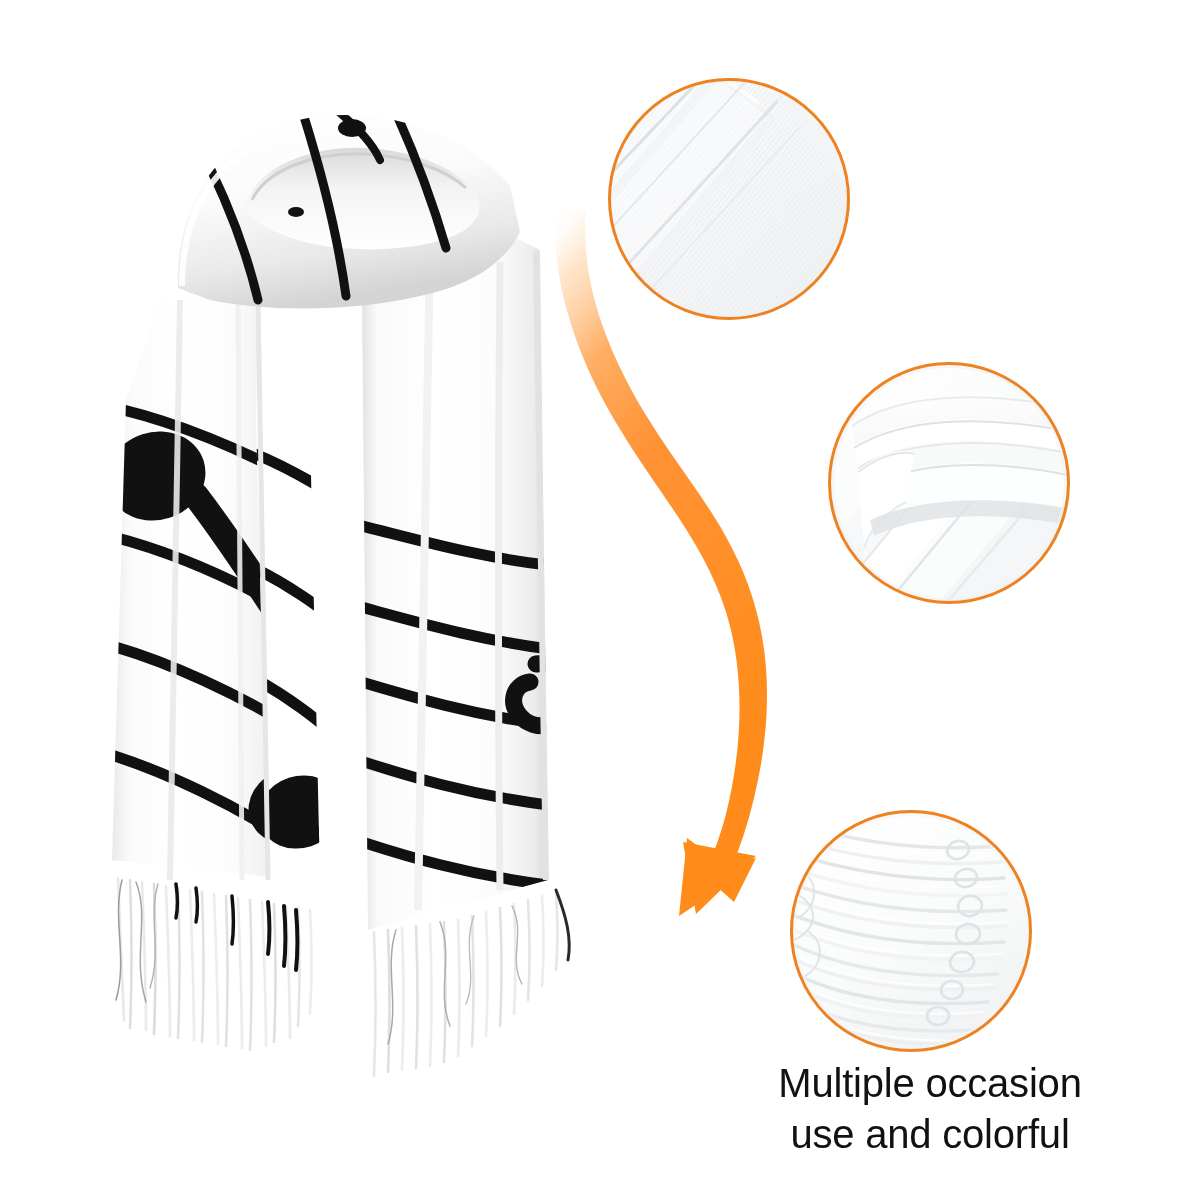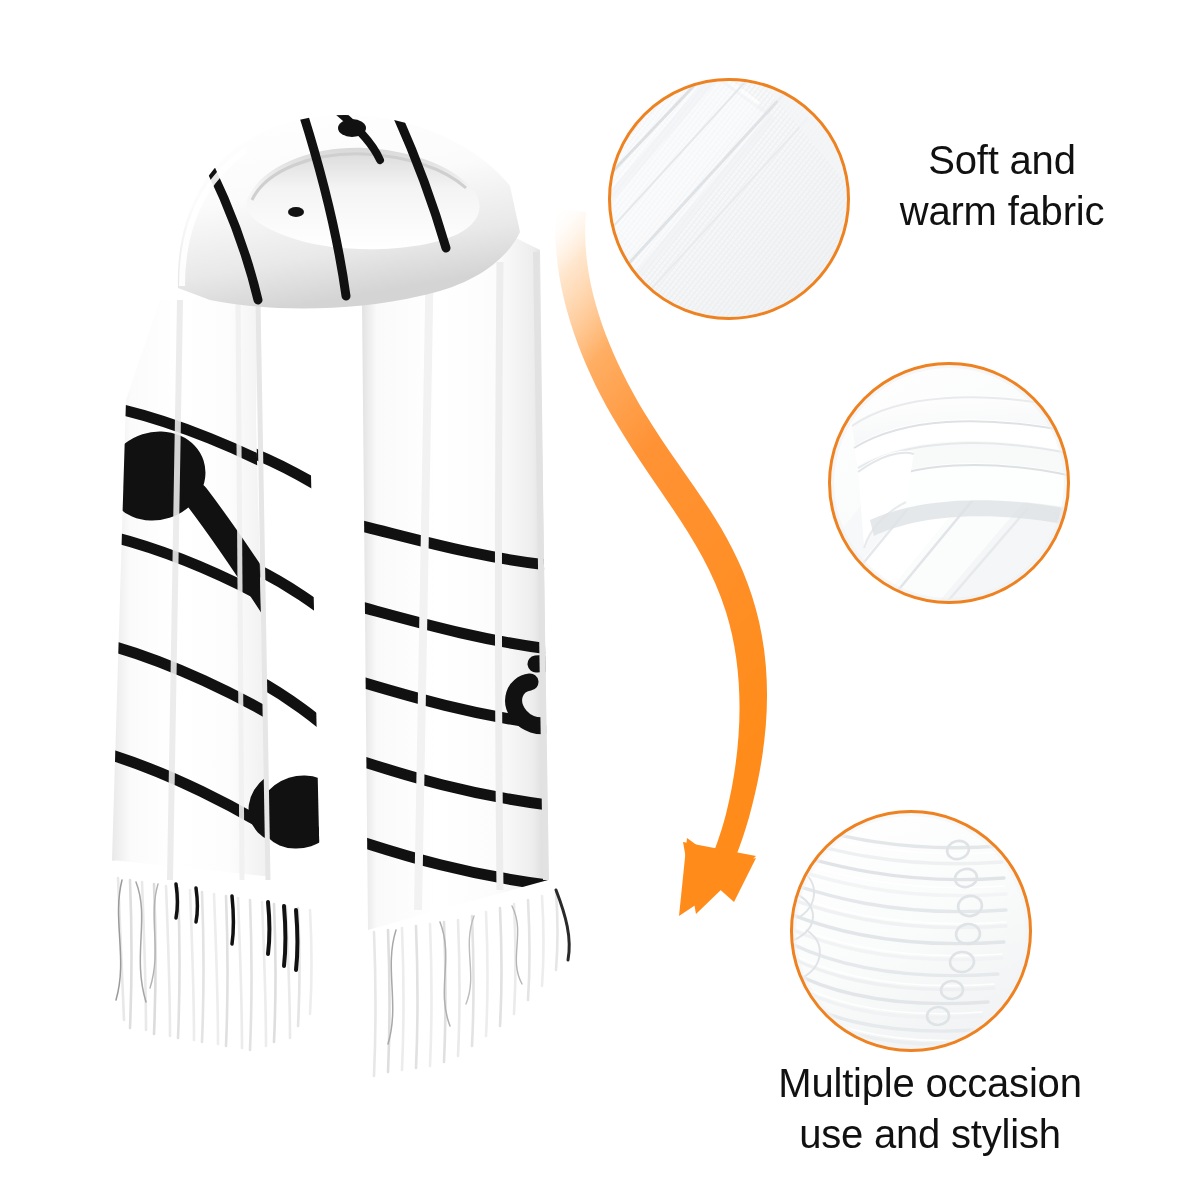--- a/index.html
+++ b/index.html
@@ -292,22 +292,20 @@
         <path d="M2,206 L176,16" stroke="#dfe2e5" stroke-width="3" fill="none"></path>
         <path d="M24,232 L200,40" stroke="#e9ebed" stroke-width="2" fill="none"></path>
         <rect width="242" height="242" fill="url(#weave1)" opacity="0.5"></rect>
 
         <path d="M150,0 L242,0 L242,110 Z" fill="#f4f5f6" opacity="0.7"></path>
         <path d="M0,200 L60,242 L0,242 Z" fill="#f2f3f4" opacity="0.8"></path>
       </g>
     </svg>
   </div>
   <div class="feature-ring" style="left:608px;top:78px;width:242px;height:242px;border:3px solid #EE8120;"></div>
-  <div class="caption" style="left:852px;top:135px;width:300px;">Soft and
-warm fabric</div>
 
   <div class="feature-circle" style="left:828px;top:362px;width:242px;height:242px;">
     <svg width="242" height="242" viewBox="0 0 242 242" xmlns="http://www.w3.org/2000/svg">
       <defs>
         <linearGradient id="fab2bg" x1="0" y1="0" x2="0.6" y2="1">
           <stop offset="0" stop-color="#ffffff"></stop>
           <stop offset="0.55" stop-color="#fafbfb"></stop>
           <stop offset="1" stop-color="#eceeef"></stop>
         </linearGradient>
         <linearGradient id="band2" x1="0" y1="0" x2="0.2" y2="1">
@@ -413,15 +411,15 @@
           <path d="M10,60 C30,72 28,96 8,108"></path>
           <path d="M6,84 C28,94 30,118 4,130"></path>
           <path d="M16,120 C36,132 34,156 12,168"></path>
         </g>
         <circle cx="121" cy="121" r="120" fill="none" stroke="#f3f4f5" stroke-width="10" opacity="0.5"></circle>
       </g>
     </svg>
   </div>
   <div class="feature-ring" style="left:790px;top:810px;width:242px;height:242px;border:3px solid #EE8120;"></div>
   <div class="caption" style="left:730px;top:1058px;width:400px;">Multiple occasion
-use and stylish</div>
+use and colorful</div>
 
 </div>
 
 </body></html>

